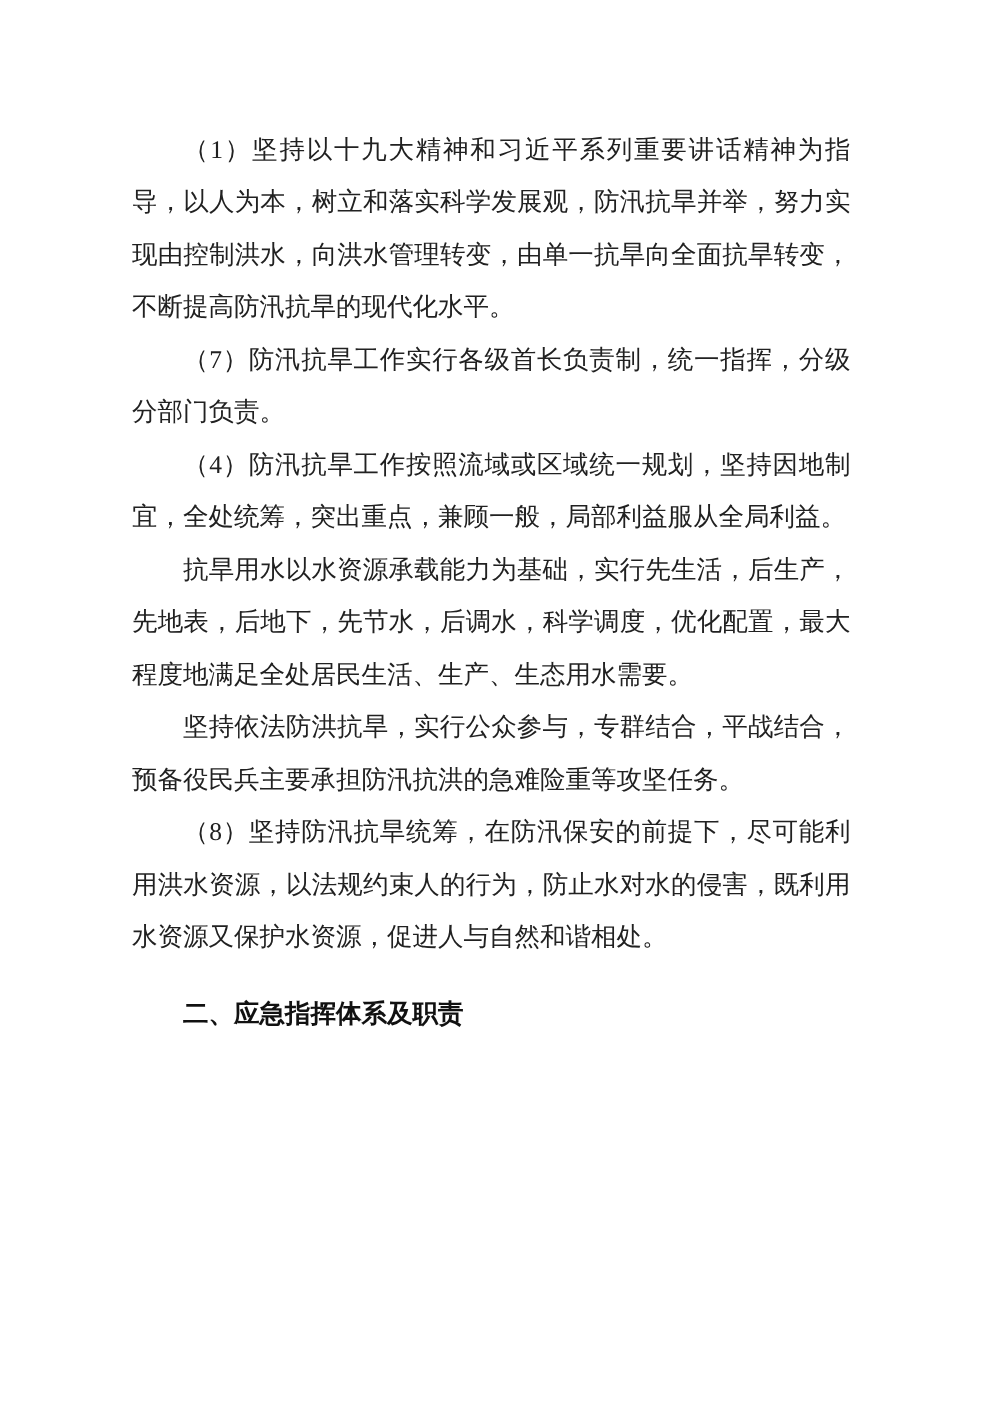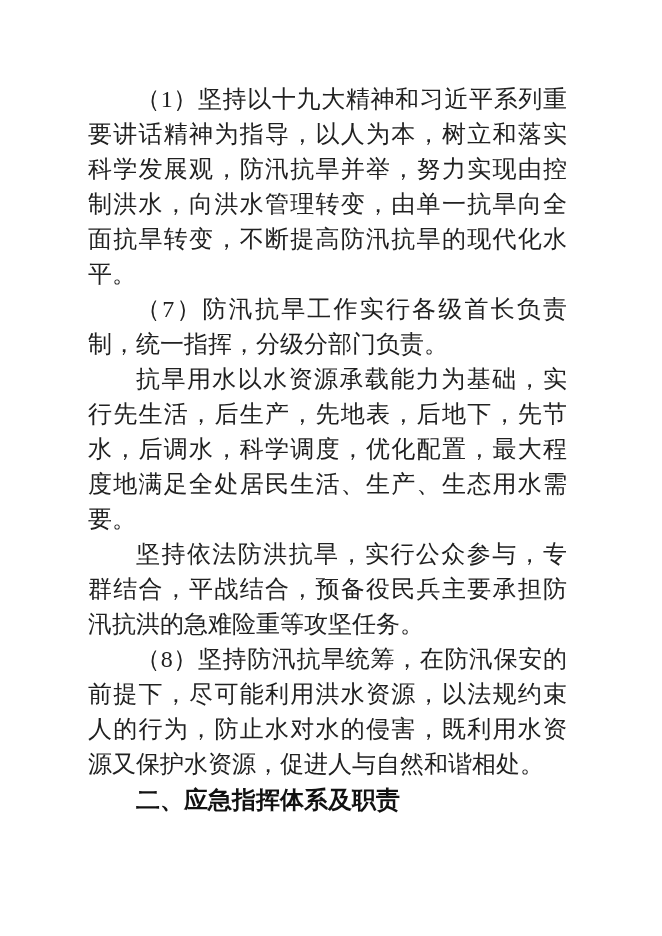--- a/index.html
+++ b/index.html
@@ -13,40 +13,42 @@
     height: 936px;
     background: #ffffff;
     overflow: hidden;
     box-sizing: border-box;
     padding: 82px 95px 0 88px;
   }
   .doc p {
     margin: 0;
     padding: 0;
     font-family: "Liberation Serif", "DejaVu Serif", serif;
-    font-size: 24px;
+    font-size: 17px;
     line-height: 35px;
     color: #212121;
     text-align: justify;
     text-justify: inter-ideograph;
     text-indent: 2em;
     word-break: break-all;
   }
   .doc p.heading {
     font-family: "Liberation Sans", "DejaVu Sans", sans-serif;
     font-weight: bold;
     color: #111111;
     text-align: left;
+    margin-top: 16px;
   }
 </style>
 </head>
 <body>
 
 <div class="page">
   <div class="doc">
     <p>（1）坚持以十九大精神和习近平系列重要讲话精神为指导，以人为本，树立和落实科学发展观，防汛抗旱并举，努力实现由控制洪水，向洪水管理转变，由单一抗旱向全面抗旱转变，不断提高防汛抗旱的现代化水平。</p>
     <p>（7）防汛抗旱工作实行各级首长负责制，统一指挥，分级分部门负责。</p>
+    <p>（4）防汛抗旱工作按照流域或区域统一规划，坚持因地制宜，全处统筹，突出重点，兼顾一般，局部利益服从全局利益。</p>
     <p>抗旱用水以水资源承载能力为基础，实行先生活，后生产，先地表，后地下，先节水，后调水，科学调度，优化配置，最大程度地满足全处居民生活、生产、生态用水需要。</p>
     <p>坚持依法防洪抗旱，实行公众参与，专群结合，平战结合，预备役民兵主要承担防汛抗洪的急难险重等攻坚任务。</p>
     <p>（8）坚持防汛抗旱统筹，在防汛保安的前提下，尽可能利用洪水资源，以法规约束人的行为，防止水对水的侵害，既利用水资源又保护水资源，促进人与自然和谐相处。</p>
     <p class="heading">二、应急指挥体系及职责</p>
   </div>
 </div>
 
 </body></html>

